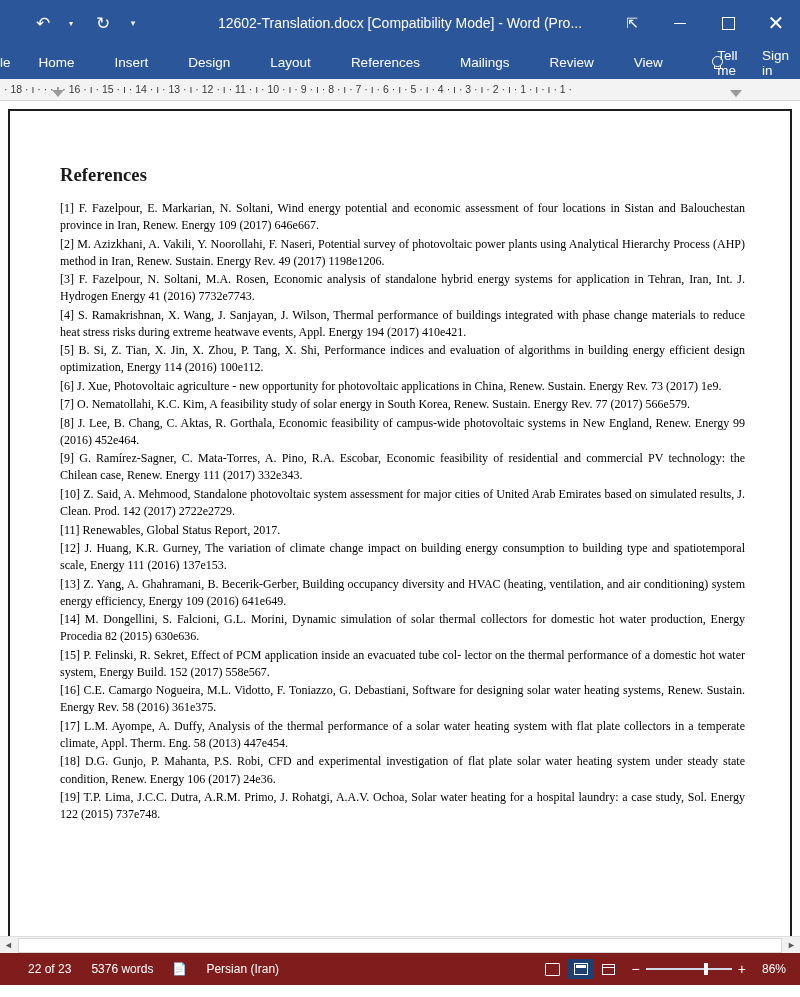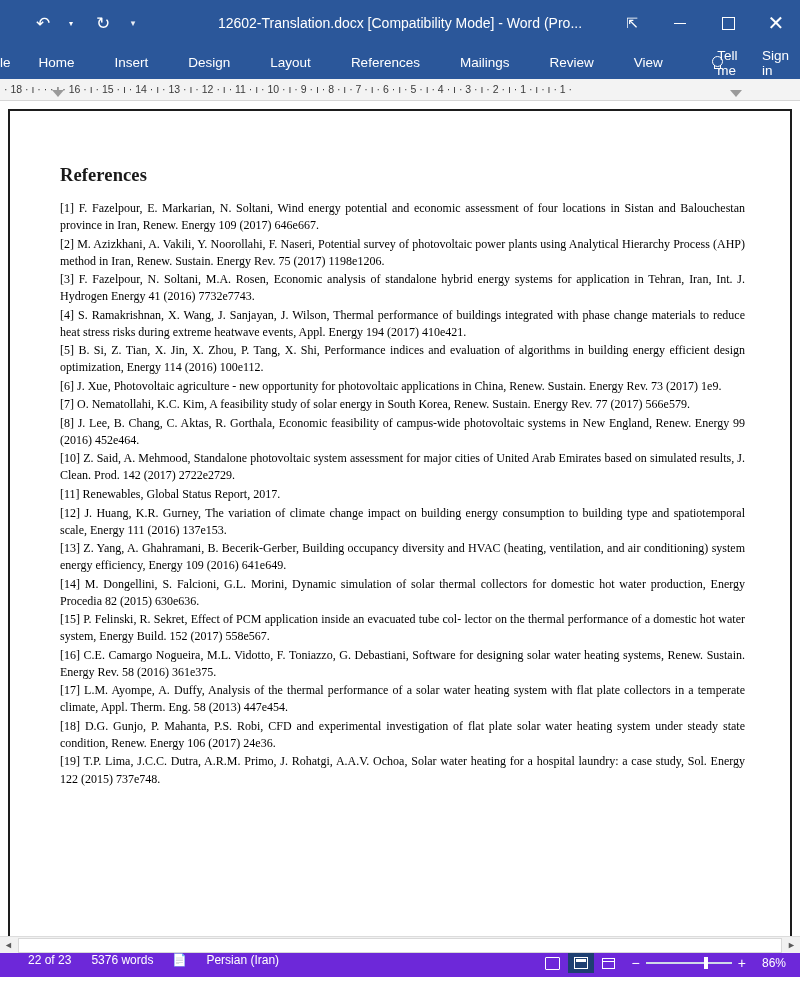--- a/index.html
+++ b/index.html
@@ -185,25 +185,25 @@
     border: 1px solid #d8d8d8;
   }
   .hscroll-arrow {
     width: 17px; height: 17px;
     display:flex; align-items:center; justify-content:center;
     font-size: 9px; color:#5a5a5a;
     background: #f1f1f1;
   }
   
   .statusbar {
-    height: 24px;
-    background: #6d28d9;
+    height: 32px;
+    background: #7f1d1d;
     color: #ffffff;
     display: flex;
-    align-items: flex-start;
+    align-items: center;
     font-size: 12px;
     padding: 0 6px 0 18px;
   }
   .sb-item { padding: 0 10px; white-space: nowrap; }
   .sb-icon {
     padding: 0 9px;
     display:flex; align-items:center;
     font-size: 12px;
   }
   .sb-right {
@@ -304,27 +304,28 @@
   <div class="ruler-marker left"></div>
   <div class="ruler-marker right"></div>
 </div>
 
 <div class="doc-area">
   <div class="page">
     <div class="page-inner">
       <h1 class="refs">References</h1>
 
       <p class="ref">[1] F. Fazelpour, E. Markarian, N. Soltani, Wind energy potential and economic assessment of four locations in Sistan and Balouchestan province in Iran, Renew. Energy 109 (2017) 646e667.</p>
-      <p class="ref">[2] M. Azizkhani, A. Vakili, Y. Noorollahi, F. Naseri, Potential survey of photovoltaic power plants using Analytical Hierarchy Process (AHP) method in Iran, Renew. Sustain. Energy Rev. 75 (2017) 1198e1206.</p>
+      <p class="ref">[2] M. Azizkhani, A. Vakili, Y. Noorollahi, F. Naseri, Potential survey of photovoltaic power plants using Analytical Hierarchy Process (AHP) method in Iran, Renew. Sustain. Energy Rev. 49 (2017) 1198e1206.</p>
       <p class="ref"> [3] F. Fazelpour, N. Soltani, M.A. Rosen, Economic analysis of standalone hybrid energy systems for application in Tehran, Iran, Int. J. Hydrogen Energy 41 (2016) 7732e7743.</p>
       <p class="ref">[4] S. Ramakrishnan, X. Wang, J. Sanjayan, J. Wilson, Thermal performance of buildings integrated with phase change materials to reduce heat stress risks during extreme heatwave events, Appl. Energy 194 (2017) 410e421.</p>
       <p class="ref"> [5] B. Si, Z. Tian, X. Jin, X. Zhou, P. Tang, X. Shi, Performance indices and evaluation of algorithms in building energy efficient design optimization, Energy 114 (2016) 100e112.</p>
       <p class="ref"> [6] J. Xue, Photovoltaic agriculture - new opportunity for photovoltaic applications in China, Renew. Sustain. Energy Rev. 73 (2017) 1e9.</p>
       <p class="ref">[7] O. Nematollahi, K.C. Kim, A feasibility study of solar energy in South Korea, Renew. Sustain. Energy Rev. 77 (2017) 566e579.</p>
       <p class="ref"> [8] J. Lee, B. Chang, C. Aktas, R. Gorthala, Economic feasibility of campus-wide photovoltaic systems in New England, Renew. Energy 99 (2016) 452e464.</p>
+      <p class="ref">[9] G. Ramírez-Sagner, C. Mata-Torres, A. Pino, R.A. Escobar, Economic feasibility of residential and commercial PV technology: the Chilean case, Renew. Energy 111 (2017) 332e343.</p>
       <p class="ref">[10] Z. Said, A. Mehmood, Standalone photovoltaic system assessment for major cities of United Arab Emirates based on simulated results, J. Clean. Prod. 142 (2017) 2722e2729.</p>
       <p class="ref"> [11] Renewables, Global Status Report, 2017.</p>
       <p class="ref">[12] J. Huang, K.R. Gurney, The variation of climate change impact on building energy consumption to building type and spatiotemporal scale, Energy 111 (2016) 137e153.</p>
       <p class="ref"> [13] Z. Yang, A. Ghahramani, B. Becerik-Gerber, Building occupancy diversity and HVAC (heating, ventilation, and air conditioning) system energy efficiency, Energy 109 (2016) 641e649.</p>
       <p class="ref">[14] M. Dongellini, S. Falcioni, G.L. Morini, Dynamic simulation of solar thermal collectors for domestic hot water production, Energy Procedia 82 (2015) 630e636.</p>
       <p class="ref"> [15] P. Felinski, R. Sekret, Effect of PCM application inside an evacuated tube col-  lector on the thermal performance of a domestic hot water system, Energy Build. 152 (2017) 558e567.</p>
       <p class="ref">[16] C.E. Camargo Nogueira, M.L. Vidotto, F. Toniazzo, G. Debastiani, Software for designing solar water heating systems, Renew. Sustain. Energy Rev. 58 (2016) 361e375.</p>
       <p class="ref"> [17] L.M. Ayompe, A. Duffy, Analysis of the thermal performance of a solar water heating system with flat plate collectors in a temperate climate, Appl. Therm. Eng. 58 (2013) 447e454.</p>
       <p class="ref">[18] D.G. Gunjo, P. Mahanta, P.S. Robi, CFD and experimental investigation of flat plate solar water heating system under steady state condition, Renew. Energy 106 (2017) 24e36.</p>
       <p class="ref"> [19] T.P. Lima, J.C.C. Dutra, A.R.M. Primo, J. Rohatgi, A.A.V. Ochoa, Solar water heating for a hospital laundry: a case study, Sol. Energy 122 (2015) 737e748.</p>

